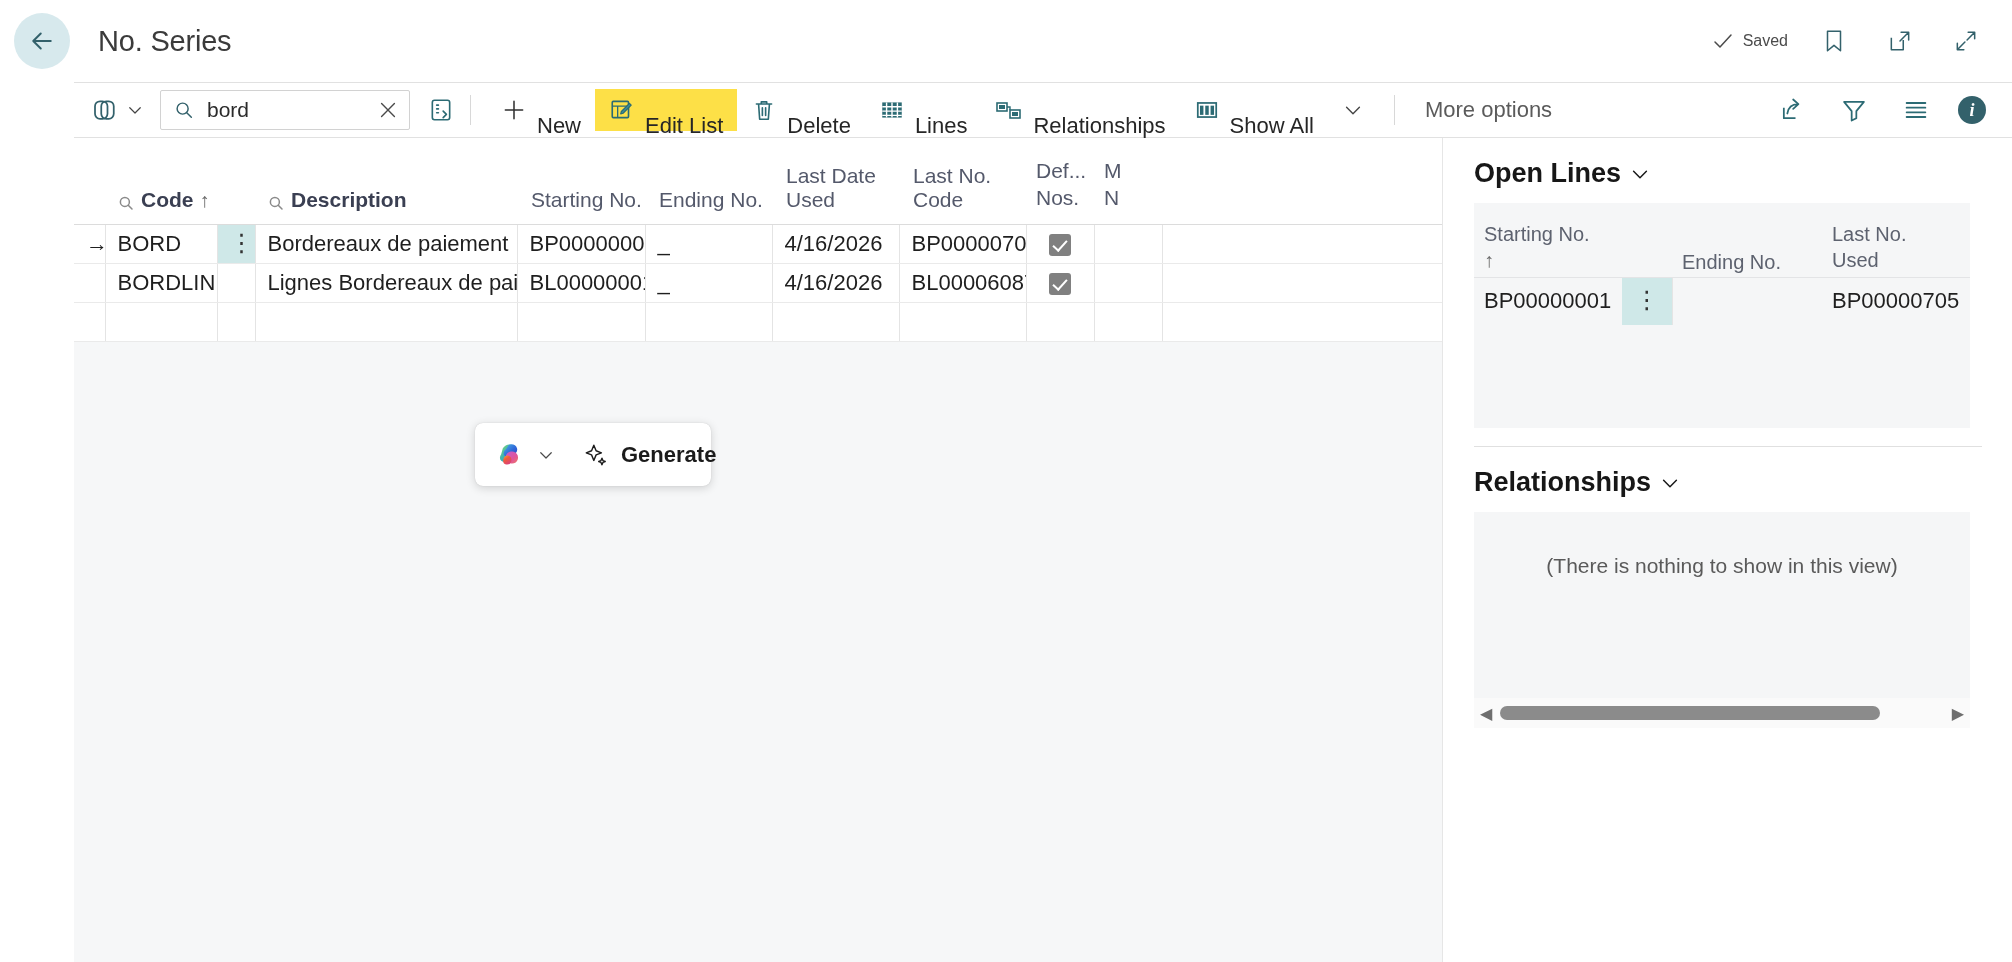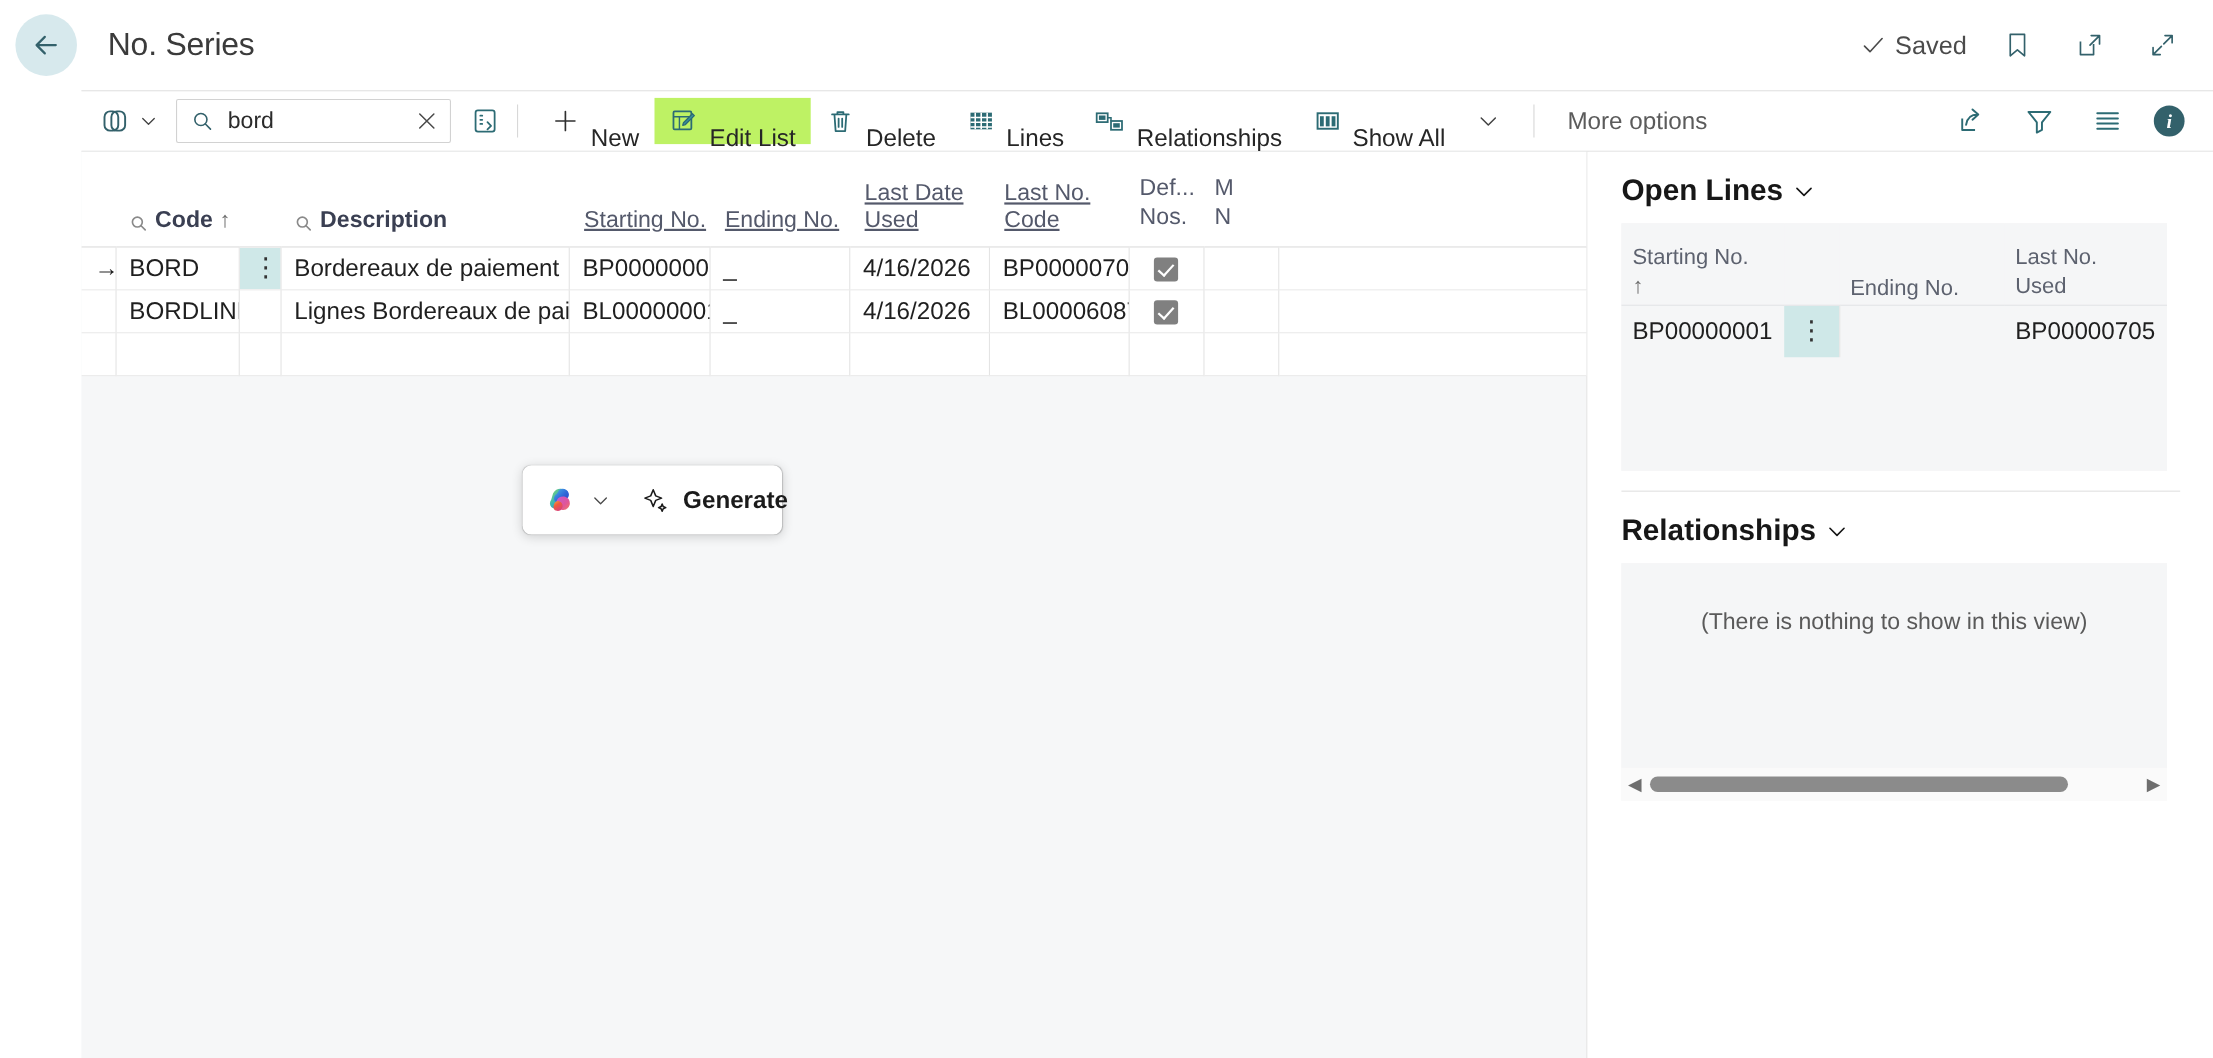--- a/index.html
+++ b/index.html
@@ -27,21 +27,21 @@
   .back-btn svg { display:block; }
   .page-title {
     margin-left:28px;
     font-size:29px; font-weight:400; color:#3b3b3b;
     letter-spacing:-0.2px;
   }
   .topbar-right {
     margin-left:auto; display:flex; align-items:center; gap:26px;
     padding-right:26px;
   }
-  .saved-group { display:flex; align-items:center; gap:8px; color:#4b4b4b; font-size:23px; }
+  .saved-group { display:flex; align-items:center; gap:8px; color:#4b4b4b; font-size:16px; }
   .icon-btn { width:40px; height:40px; display:flex; align-items:center; justify-content:center; cursor:pointer; }
 
   
   .ribbon {
     position:absolute; left:74px; top:82px; width:1938px; height:56px;
     border-top:1px solid #e1e1e1;
     border-bottom:1px solid #e1e1e1;
     display:flex; align-items:center;
     background:#fff;
   }
@@ -56,21 +56,21 @@
   }
   .search-box .q { flex:1; font-size:21px; color:#2b2b2b; }
   .search-clear { cursor:pointer; color:#4a4a4a; }
   .card-icon { margin-left:18px; cursor:pointer; display:flex; align-items:center; }
   .vsep { width:1px; height:30px; background:#d8d8d8; margin:0 16px; }
   .cmd {
     display:flex; align-items:center; gap:10px;
     height:42px; padding:0 14px; cursor:pointer;
     font-size:22px; color:#262626; white-space:nowrap;
   }
-  .cmd.active { background:#bef264; }
+  .cmd.active { background:#fde047; }
   .cmd .lbl { line-height:1;margin-top:32px; }
   .showall-chev { display:flex; align-items:center; padding:0 14px; cursor:pointer; }
   .more-options { font-size:22px; color:#5b5b5b; padding:0 14px; cursor:pointer; white-space:nowrap; }
   .ribbon-right { margin-left:auto; display:flex; align-items:center; gap:22px; padding-right:26px; }
   .info-dot {
     width:28px; height:28px; border-radius:50%; background:#33616b;
     color:#fff; font-size:18px; font-weight:700; font-style:italic;
     display:flex; align-items:center; justify-content:center;
     font-family:"Liberation Serif", serif;
   }
@@ -106,21 +106,21 @@
     vertical-align:bottom;
     padding:0 0 12px 0;
     font-weight:400;
     font-size:21px;
     color:#54596b;
     background:#fff;
     border-bottom:1px solid #dcdcdc;
     text-align:left;
   }
   th .hdr-inner { display:flex; align-items:flex-end; gap:6px; padding-left:12px; }
-  th.num .hdr-inner { padding-left:14px;text-decoration:underline; }
+  th.num .hdr-inner { padding-left:14px; }
   th .hdr-strong { font-weight:700; color:#3a3f52; }
   th .hdr-wrap { line-height:1.28; padding-left:10px; }
   .sort-arrow { color:#6b6b6b; font-size:20px; }
 
   table.grid tbody td {
     height:39px;
     font-size:22px;
     color:#1f1f1f;
     border-right:1px solid #e4e4e4;
     border-bottom:1px solid #eaeaea;

